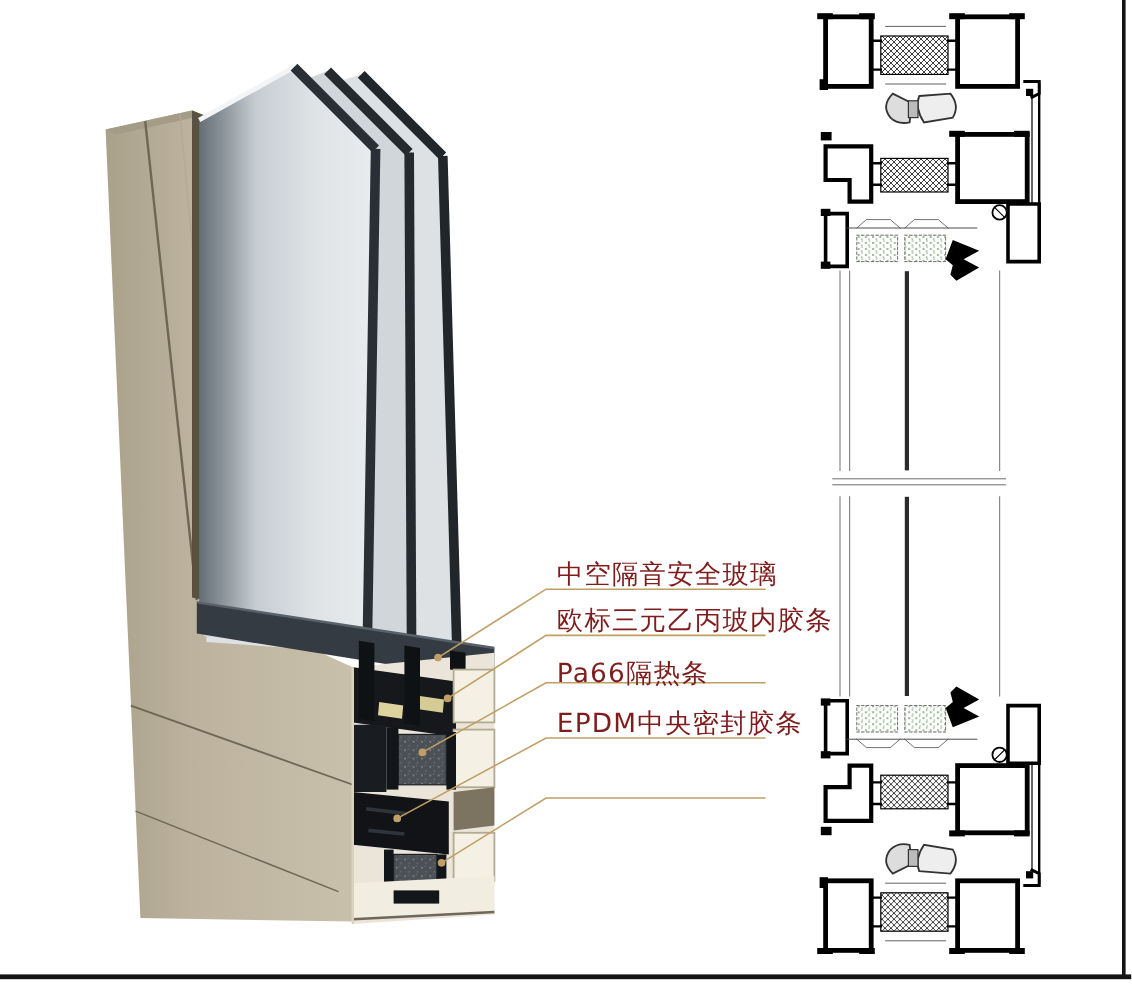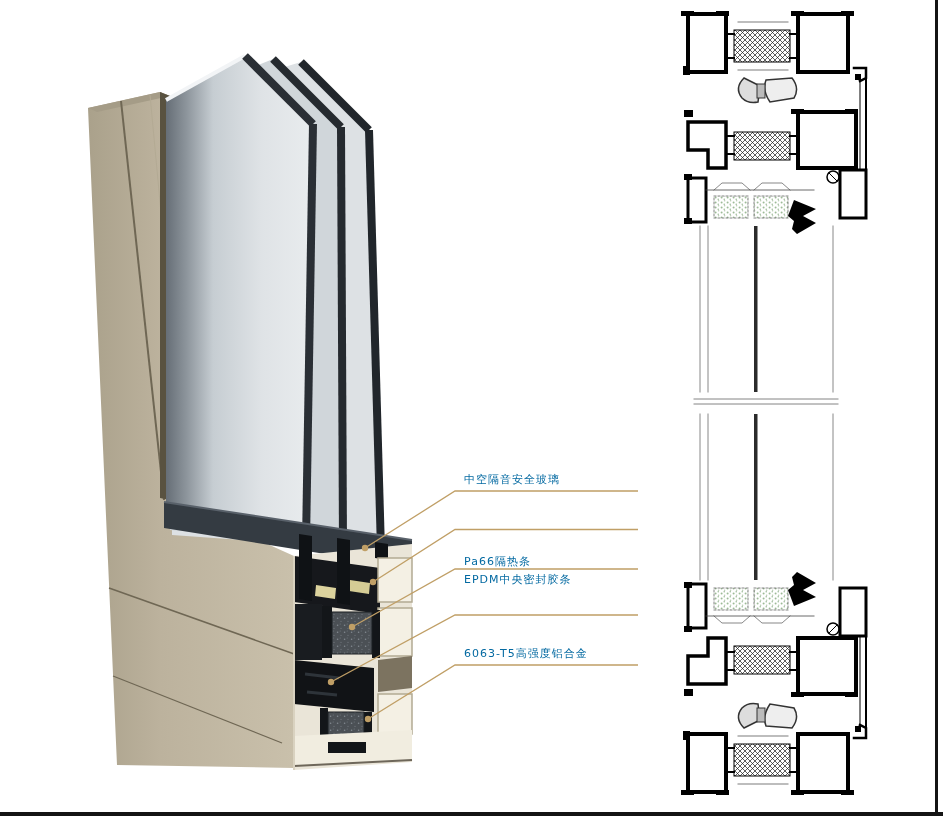--- a/index.html
+++ b/index.html
@@ -2,21 +2,21 @@
 <html><head>
 <meta charset="utf-8">
 <style>
   html,body{margin:0;padding:0;background:#ffffff;}
   .page{
     position:relative;width:943px;height:823px;background:#fff;overflow:hidden;
     font-family:"DejaVu Sans","Liberation Sans",sans-serif;
   }
   .art{position:absolute;left:0;top:0;}
   .callout-label{
-    position:absolute;left:464px;font-size:11px;line-height:19px;color:#0369a1;
+    position:absolute;left:464px;font-size:22px;line-height:19px;color:#7f1d1d;
     letter-spacing:1px;white-space:nowrap;z-index:3;
   }
   .border-right{
     position:absolute;top:0;left:935px;width:3px;height:815px;background:#141414;z-index:4;
   }
   .border-bottom{
     position:absolute;top:812px;left:0;width:943px;height:4px;background:#141414;z-index:4;
   }
 </style>
 </head>
@@ -170,19 +170,19 @@
     <g fill="#c09f66" stroke="none">
       <circle cx="365" cy="548" r="3.2"></circle>
       <circle cx="373" cy="582" r="3.2"></circle>
       <circle cx="352" cy="627" r="3.2"></circle>
       <circle cx="331" cy="682" r="3.2"></circle>
       <circle cx="368" cy="719" r="3.2"></circle>
     </g>
   </svg>
 
   <div class="callout-label" style="top:470px">中空隔音安全玻璃</div>
+  <div class="callout-label" style="top:508px">欧标三元乙丙玻内胶条</div>
   <div class="callout-label" style="top:552px">Pa66隔热条</div>
-  <div class="callout-label" style="top:570px">EPDM中央密封胶条</div>
-  <div class="callout-label" style="top:644px">6063-T5高强度铝合金</div>
+  <div class="callout-label" style="top:594px">EPDM中央密封胶条</div>
 
   <div class="border-right"></div>
   <div class="border-bottom"></div>
 </div>
 
 </body></html>

